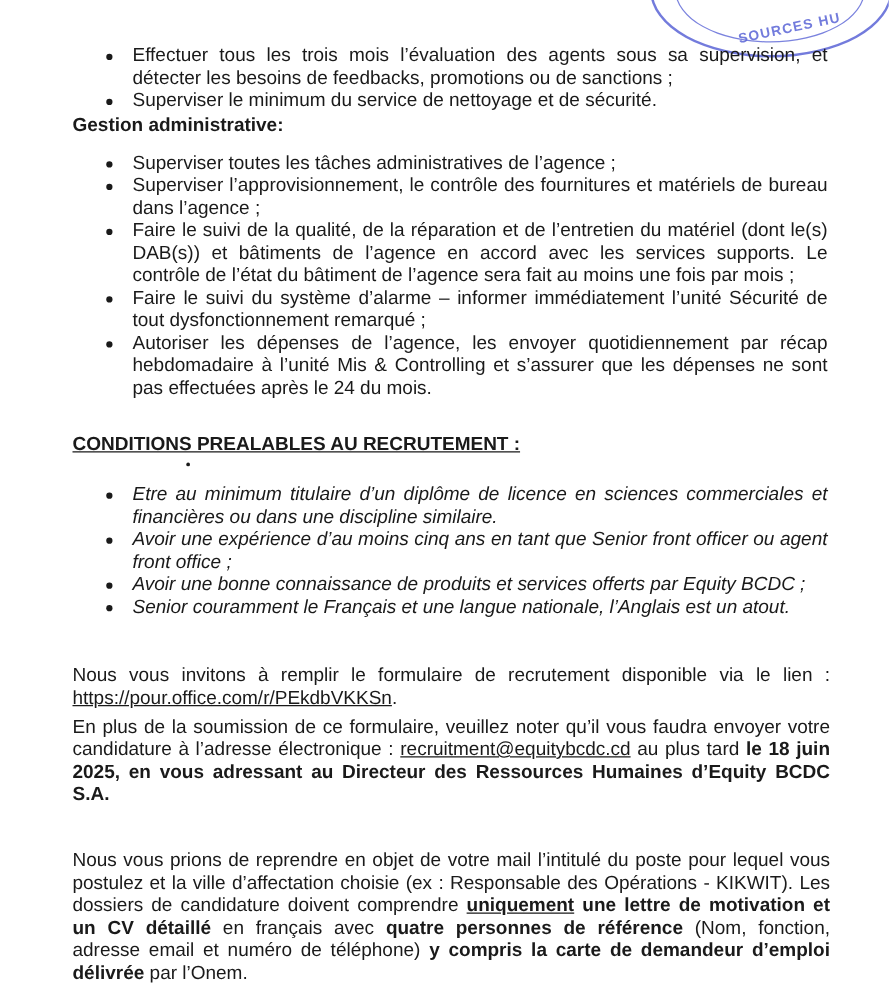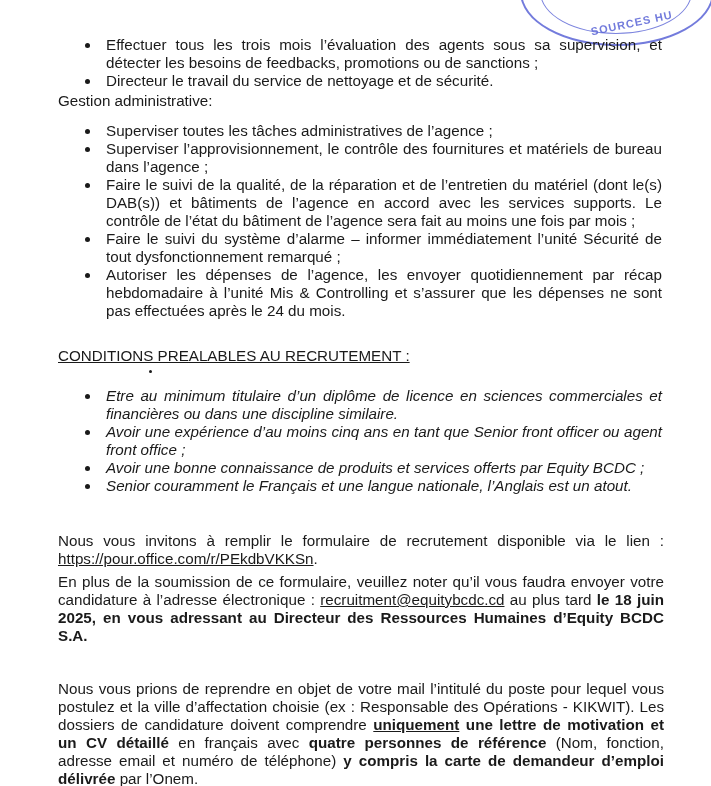--- a/index.html
+++ b/index.html
@@ -20,40 +20,40 @@
   .stamp-text {
     position: absolute; left: 590px; top: 14px; color: #5a64d6; font-size: 11px;
     font-weight: bold; transform: rotate(-12deg); letter-spacing: 1px; opacity: 0.85;
   }
   ul.bullets { list-style: none; margin: 0; padding: 0; position: absolute; left: 82px; width: 580px; }
   ul.bullets li { position: relative; padding-left: 24px; text-align: justify; }
   ul.bullets li::before {
     content: ""; position: absolute; left: 3px; top: 7px; width: 5px; height: 5px;
     background: #1a1a1a; border-radius: 50%;
   }
-  .heading { position: absolute; left: 58px; font-weight: normal; }
+  .heading { position: absolute; left: 58px; font-weight: bold; }
   .heading.underline { text-decoration: underline; }
   .para { position: absolute; left: 58px; width: 606px; text-align: justify; }
   .link { text-decoration: underline; color: #1a1a1a; }
   .stray-dot { position: absolute; left: 149px; top: 370px; width: 3px; height: 3px; background: #1a1a1a; border-radius: 50%; }
   b { font-weight: bold; }
   u { text-decoration: underline; }
 </style>
 </head>
 <body>
 
 <div class="page">
 
   <div class="stamp"></div>
   <div class="stamp-inner"></div>
   <div class="stamp-text">SOURCES HU</div>
 
   <ul class="bullets" style="top:6px;margin-top:30px;">
     <li>Effectuer tous les trois mois l’évaluation des agents sous sa supervision, et détecter les besoins de feedbacks, promotions ou de sanctions ;</li>
-    <li>Directeur le travail du service de nettoyage et de sécurité.</li>
+    <li>Superviser le minimum du service de nettoyage et de sécurité.</li>
   </ul>
 
   <div class="heading" style="top:92px;">Gestion administrative:</div>
 
   <ul class="bullets" style="top:122px;">
     <li>Superviser toutes les tâches administratives de l’agence ;</li>
     <li>Superviser l’approvisionnement, le contrôle des fournitures et matériels de bureau dans l’agence ;</li>
     <li>Faire le suivi de la qualité, de la réparation et de l’entretien du matériel (dont le(s) DAB(s)) et bâtiments de l’agence en accord avec les services supports. Le contrôle de l’état du bâtiment de l’agence sera fait au moins une fois par mois ;</li>
     <li>Faire le suivi du système d’alarme – informer immédiatement l’unité Sécurité de tout dysfonctionnement remarqué ;</li>
     <li>Autoriser les dépenses de l’agence, les envoyer quotidiennement par récap hebdomadaire à l’unité Mis &amp; Controlling et s’assurer que les dépenses ne sont pas effectuées après le 24 du mois.</li>

